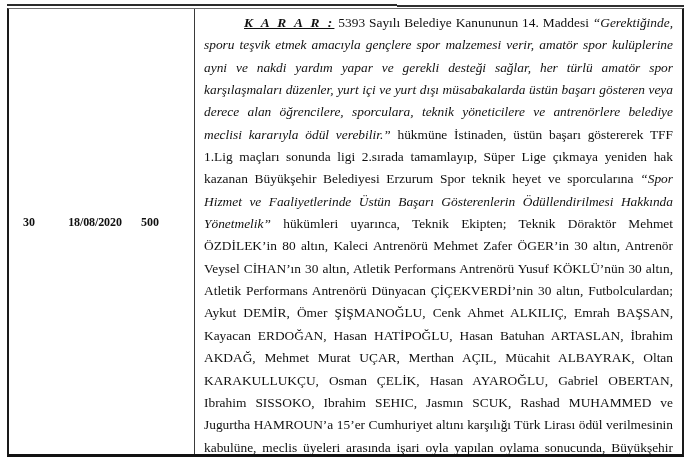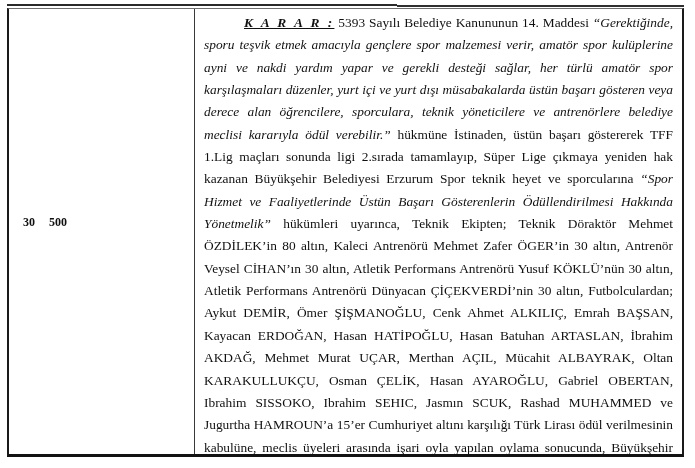--- a/index.html
+++ b/index.html
@@ -127,20 +127,21 @@
 <div id="sheet">
 
   <div id="scan-top-line"></div>
   <div id="scan-top-line-2"></div>
 
   <div id="table">
 
     <div id="left-cell">
       <div id="left-row">
         <div id="cell-no">30</div>
+        <div id="cell-date">18/08/2020</div>
         <div id="cell-amount">500</div>
       </div>
     </div>
 
     <div id="right-cell">
       <div id="decision-body">
         <p><span class="karar-label">K A R A R :</span><span> 5393 Sayılı Belediye Kanununun 14. Maddesi </span><span class="it">“Gerektiğinde, sporu teşvik etmek amacıyla gençlere spor malzemesi verir, amatör spor kulüplerine ayni ve nakdi yardım yapar ve gerekli desteği sağlar, her türlü amatör spor karşılaşmaları düzenler, yurt içi ve yurt dışı müsabakalarda üstün başarı gösteren veya derece alan öğrencilere, sporculara, teknik yöneticilere ve antrenörlere belediye meclisi kararıyla ödül verebilir.”</span><span> hükmüne İstinaden, üstün başarı göstererek TFF 1.Lig maçları sonunda ligi 2.sırada tamamlayıp, Süper Lige çıkmaya yeniden hak kazanan Büyükşehir Belediyesi Erzurum Spor teknik heyet ve sporcularına </span><span class="it">“Spor Hizmet ve Faaliyetlerinde Üstün Başarı Gösterenlerin Ödüllendirilmesi Hakkında Yönetmelik”</span><span> hükümleri  uyarınca, Teknik Ekipten; Teknik Döraktör Mehmet ÖZDİLEK’in 80 altın, Kaleci Antrenörü Mehmet Zafer ÖGER’in 30 altın, Antrenör Veysel CİHAN’ın 30 altın, Atletik Performans Antrenörü Yusuf KÖKLÜ’nün 30 altın, Atletik Performans Antrenörü Dünyacan ÇİÇEKVERDİ’nin 30 altın, Futbolculardan; Aykut DEMİR, Ömer ŞİŞMANOĞLU, Cenk Ahmet ALKILIÇ, Emrah BAŞSAN, Kayacan ERDOĞAN, Hasan HATİPOĞLU, Hasan Batuhan ARTASLAN, İbrahim AKDAĞ, Mehmet Murat UÇAR, Merthan AÇIL, Mücahit ALBAYRAK, Oltan KARAKULLUKÇU, Osman ÇELİK, Hasan AYAROĞLU, Gabriel OBERTAN, Ibrahim SISSOKO, Ibrahim   SEHIC, Jasmın SCUK, Rashad MUHAMMED ve   Jugurtha HAMROUN’a 15’er Cumhuriyet altını karşılığı Türk Lirası  ödül verilmesinin kabulüne, meclis üyeleri arasında işari oyla yapılan oylama sonucunda, Büyükşehir Belediye Meclisinin 18/08/2020 tarihli 6.olağan toplantısının 1.birleşiminde </span></p>
       </div>
     </div>
 

